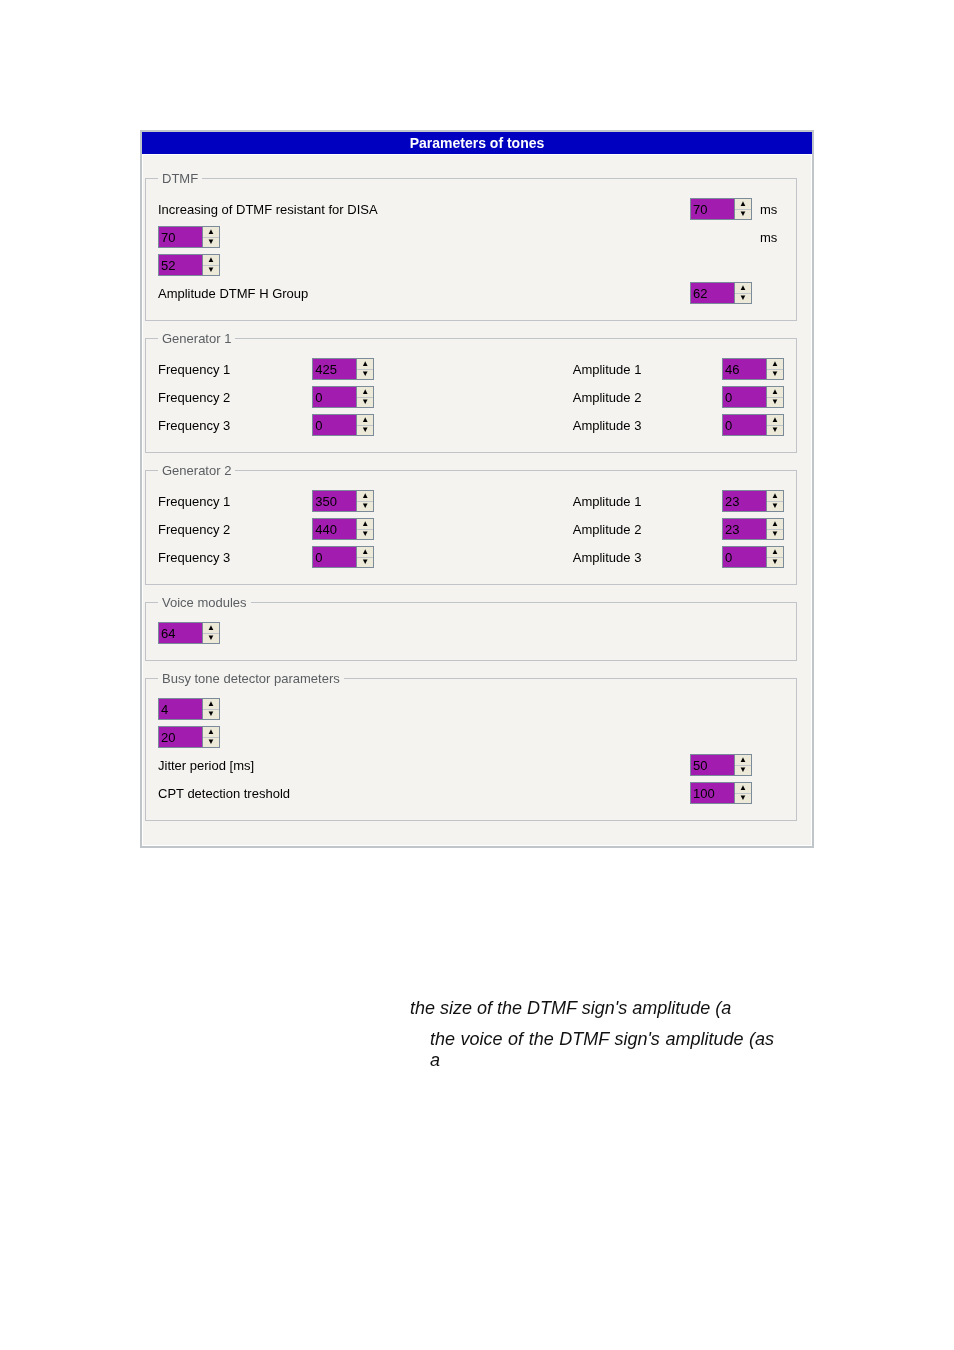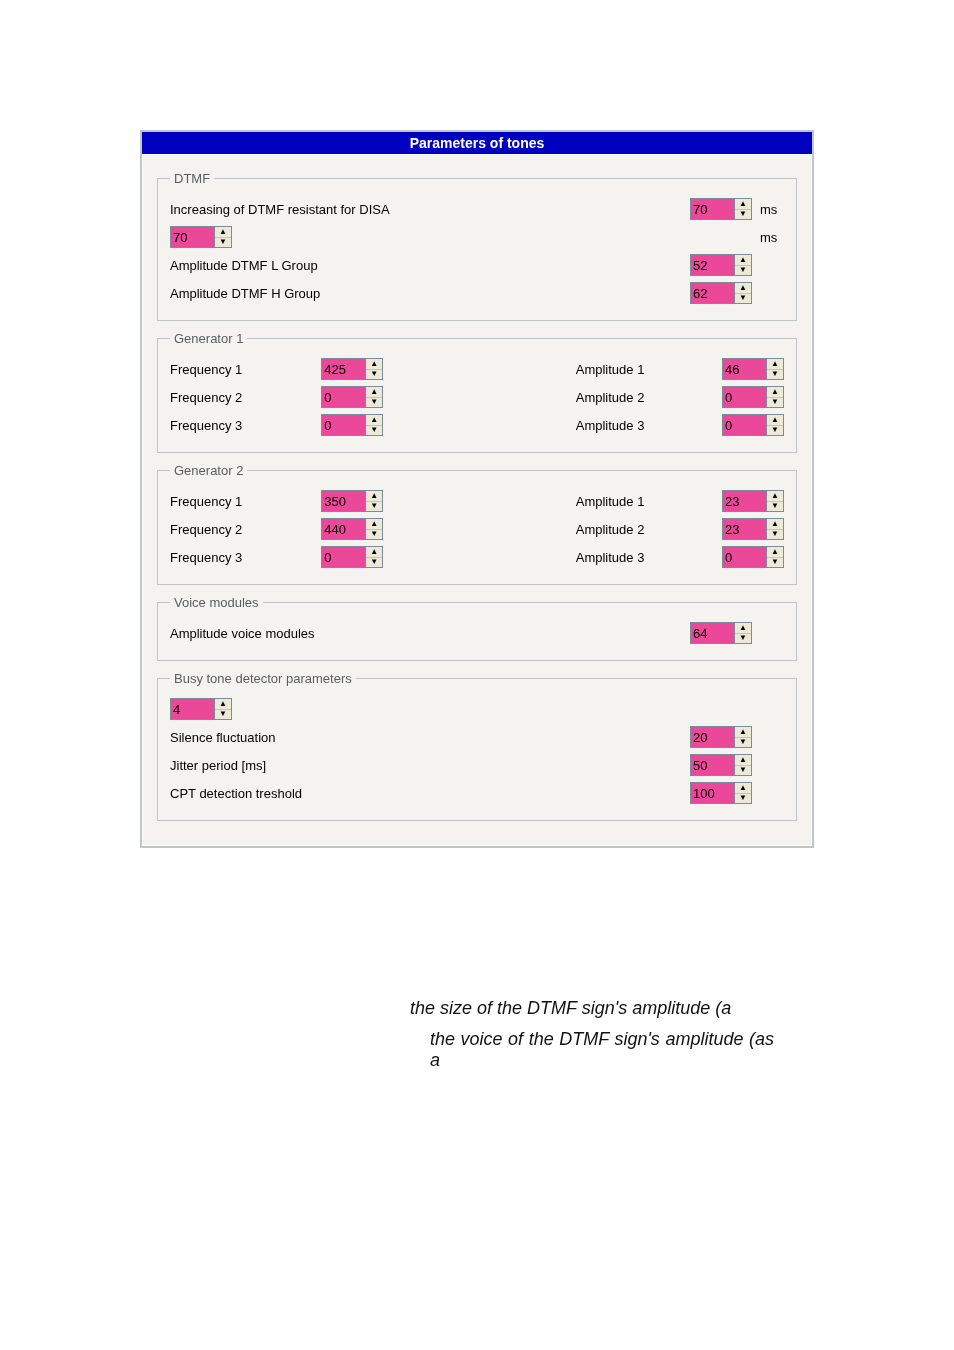--- a/index.html
+++ b/index.html
@@ -24,21 +24,21 @@
   }
   .title-bar {
     background: #0000c0;
     color: #fff;
     font-weight: bold;
     text-align: center;
     padding: 3px 0;
     font-size: 14px;
   }
   .content {
-    padding: 10px 14px 14px 14px;
+    padding: 10px 14px 14px 2px;
     background: #f4f3ef;
     border: 1px solid #fff;
   }
   fieldset {
     border: 1px solid #c0c4c8;
     margin: 6px 0 10px 0;
     padding: 6px 12px 10px 12px;
   }
   legend {
     padding: 0 4px;
@@ -70,21 +70,21 @@
   }
   .spin input {
     width: 44px;
     height: 22px;
     border: 1px solid #7c8b99;
     border-right: none;
     font-family: inherit;
     font-size: 13px;
     padding: 0 2px;
     box-sizing: border-box;
-    background: #ec4899;
+    background: #a21caf;
   }
   .spin .buttons {
     display: flex;
     flex-direction: column;
     width: 18px;
     border: 1px solid #7c8b99;
     box-sizing: border-box;
     background: #ece9d8;
   }
   .spin .btn {
@@ -143,21 +143,20 @@
               <input value="70" style="">
               <span class="buttons">
                 <span class="btn">▲</span>
                 <span class="btn">▼</span>
               </span>
             </span>
             <span class="unit">ms</span>
           </div>
 
           <div class="row">
-            <span class="label-wide">Amplitude DTMF L Group</span>
             <span class="spin">
               <input value="52" style="">
               <span class="buttons">
                 <span class="btn">▲</span>
                 <span class="btn">▼</span>
               </span>
             </span>
             <span class="unit"></span>
           </div>
 
@@ -298,21 +297,20 @@
                   <span class="btn">▲</span>
                   <span class="btn">▼</span>
                 </span>
             </span>
           </div>
         </fieldset>
 
         <fieldset>
           <legend>Voice modules</legend>
           <div class="row">
-            <span class="label-wide">Amplitude voice modules</span>
             <span class="spin">
               <input value="64" style="">
               <span class="buttons">
                   <span class="btn">▲</span>
                   <span class="btn">▼</span>
                 </span>
             </span>
             <span class="unit"></span>
           </div>
         </fieldset>
@@ -325,21 +323,20 @@
               <input value="4" style="">
               <span class="buttons">
                   <span class="btn">▲</span>
                   <span class="btn">▼</span>
                 </span>
             </span>
             <span class="unit"></span>
           </div>
 
           <div class="row">
-            <span class="label-wide">Silence fluctuation</span>
             <span class="spin">
               <input value="20" style="">
               <span class="buttons">
                   <span class="btn">▲</span>
                   <span class="btn">▼</span>
                 </span>
             </span>
             <span class="unit"></span>
           </div>
 

